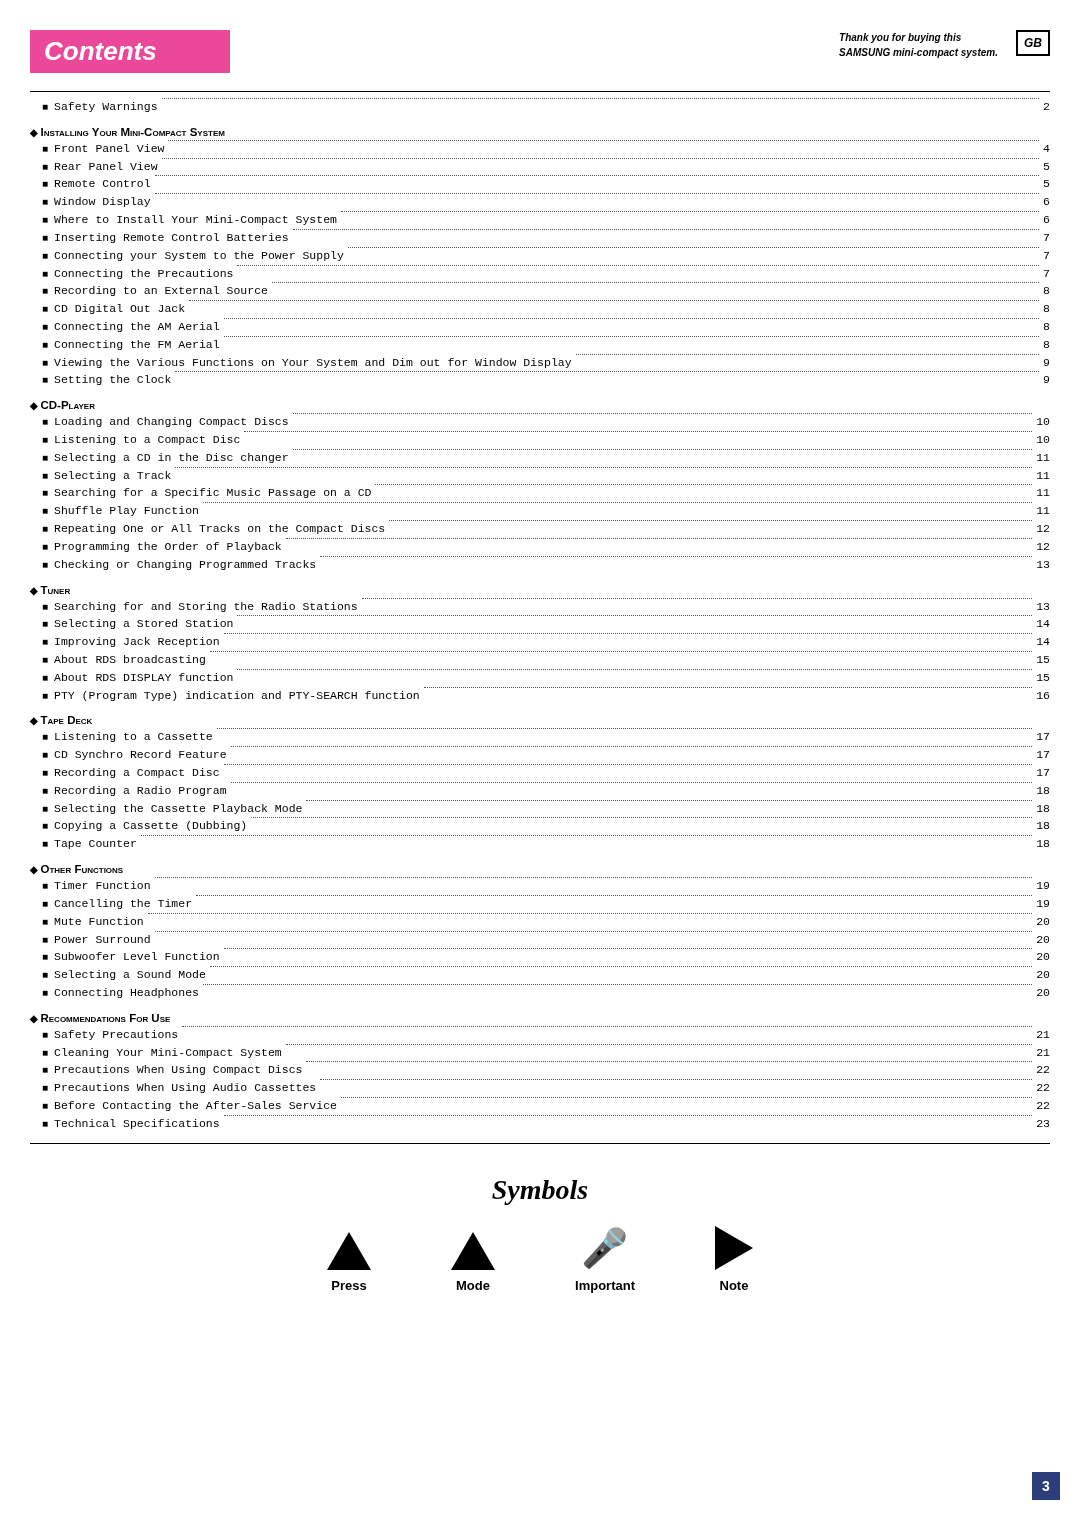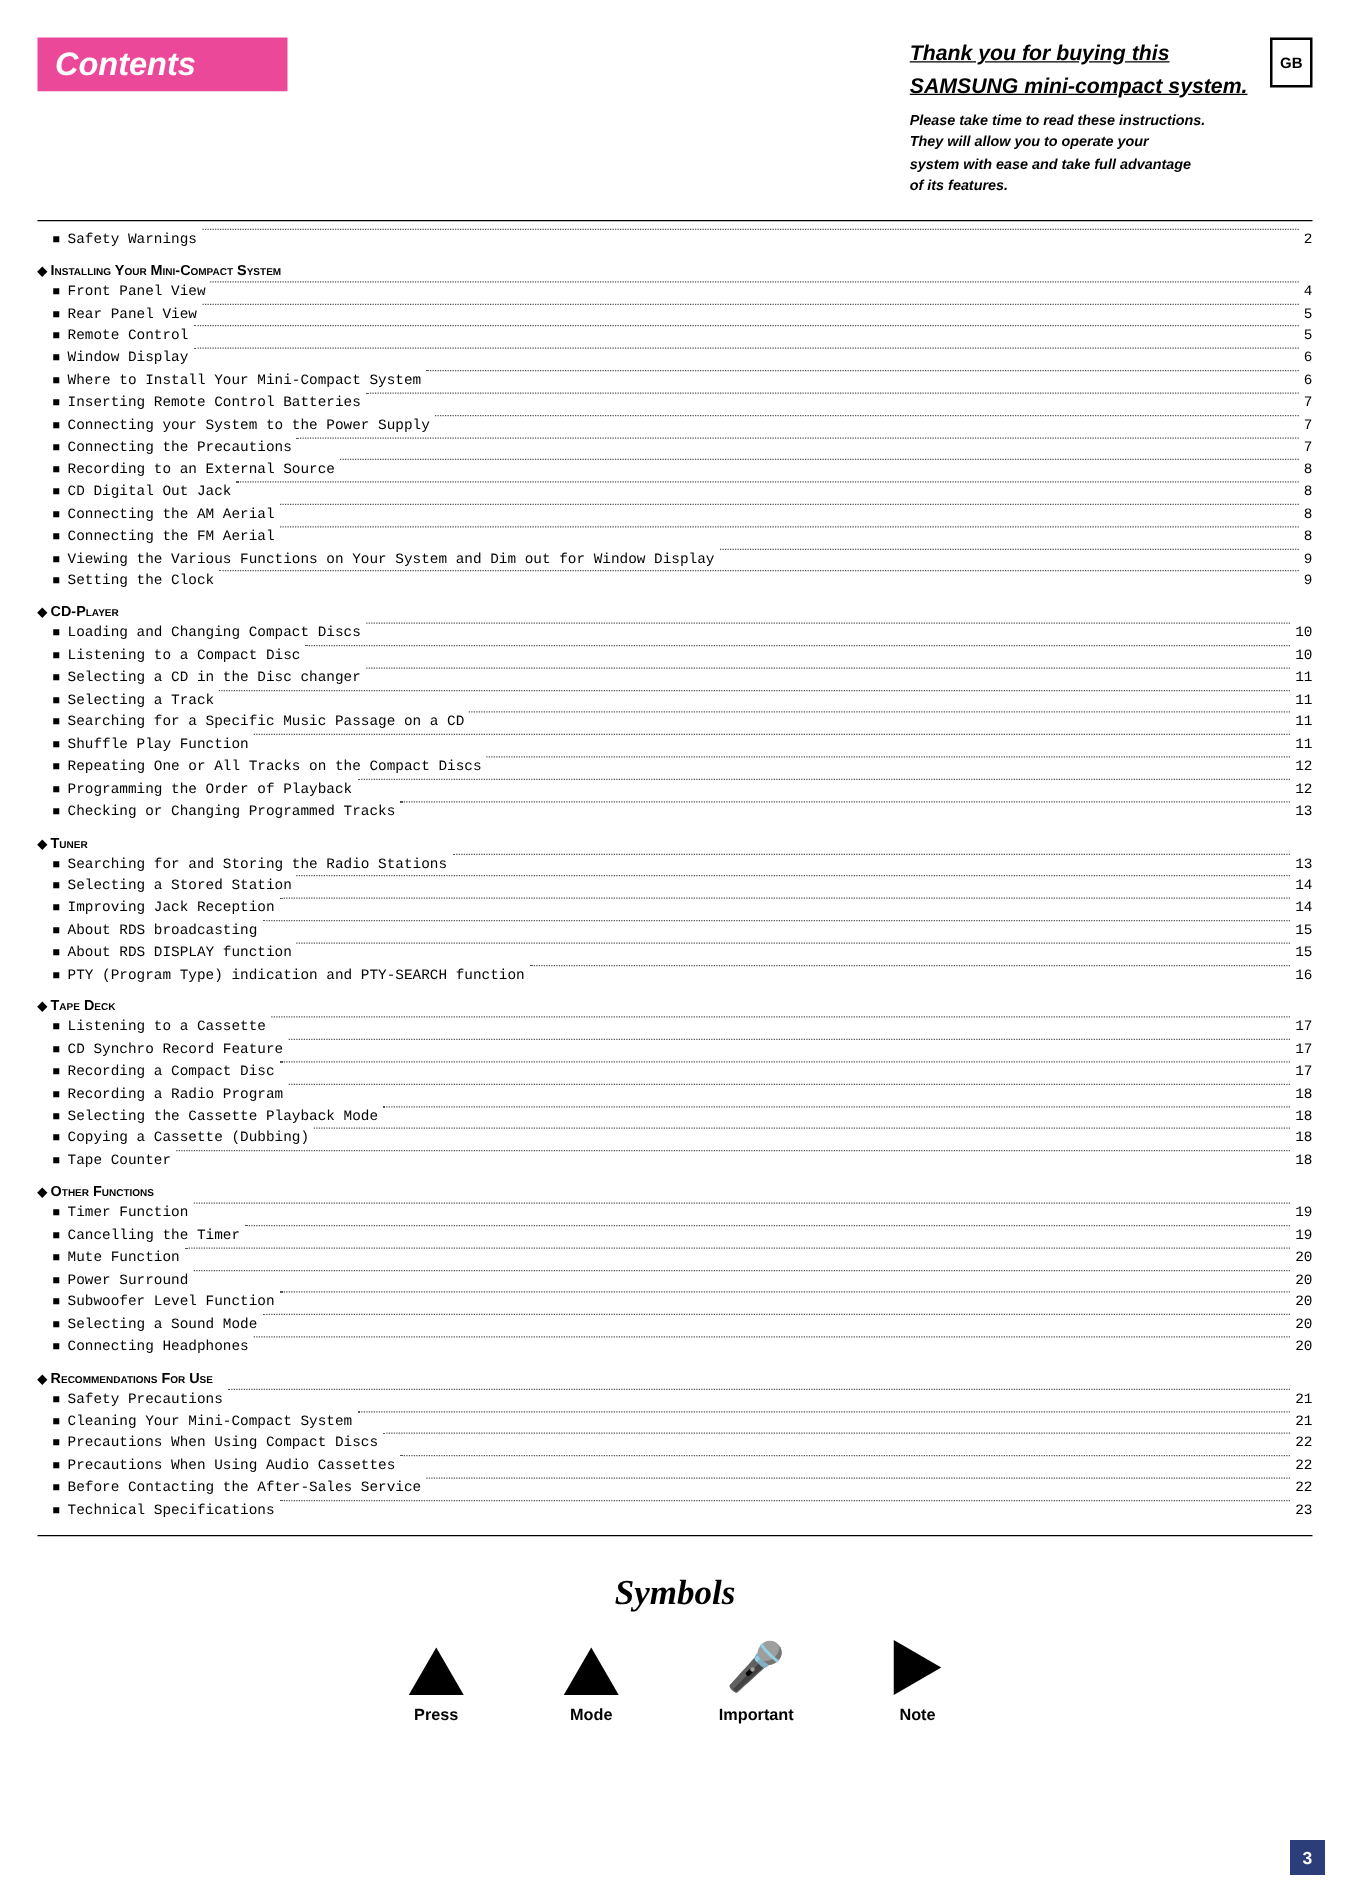--- a/index.html
+++ b/index.html
@@ -37,46 +37,46 @@
       display: inline-block;
     }
 
     .header-right {
       margin-left: auto;
       text-align: left;
       max-width: 380px;
     }
 
     .header-right .thank-you {
-      font-size: 17px;
+      font-size: 10px;
       font-weight: bold;
       line-height: 1.5;
       font-style: italic;
-      text-decoration: underline;
     }
 
     .header-right .instructions {
       font-size: 11.5px;
       font-weight: bold;
       font-style: italic;
       margin-top: 8px;
       line-height: 1.5;
     }
 
     .gb-badge {
       width: 34px;
-      height: 40px;
+      height: 26px;
       border: 2px solid #000;
       display: flex;
       align-items: center;
       justify-content: center;
       font-size: 12px;
       font-weight: bold;
       margin-left: 18px;
       flex-shrink: 0;
+      font-style: italic;
     }
 
     
     .toc-section {
       margin-bottom: 10px;
     }
 
     .toc-category {
       font-size: 11.5px;
       font-weight: bold;
@@ -204,26 +204,20 @@
 
 <div class="page-container">
 
   <div class="header-row">
     <div class="title-box">Contents</div>
     <div class="header-right">
       <div class="thank-you">
         <span style="white-space: pre-line;">Thank you for buying this
 SAMSUNG mini-compact system.</span>
       </div>
-      <div class="instructions">
-        <span style="white-space: pre-line;">Please take time to read these instructions.
-They will allow you to operate your
-system with ease and take full advantage
-of its features.</span>
-      </div>
     </div>
     <div class="gb-badge">
       <span>GB</span>
     </div>
   </div>
 
   <hr class="divider-line">
 
   <div class="toc-section" id="toc-container">
   <div class="toc-item">

